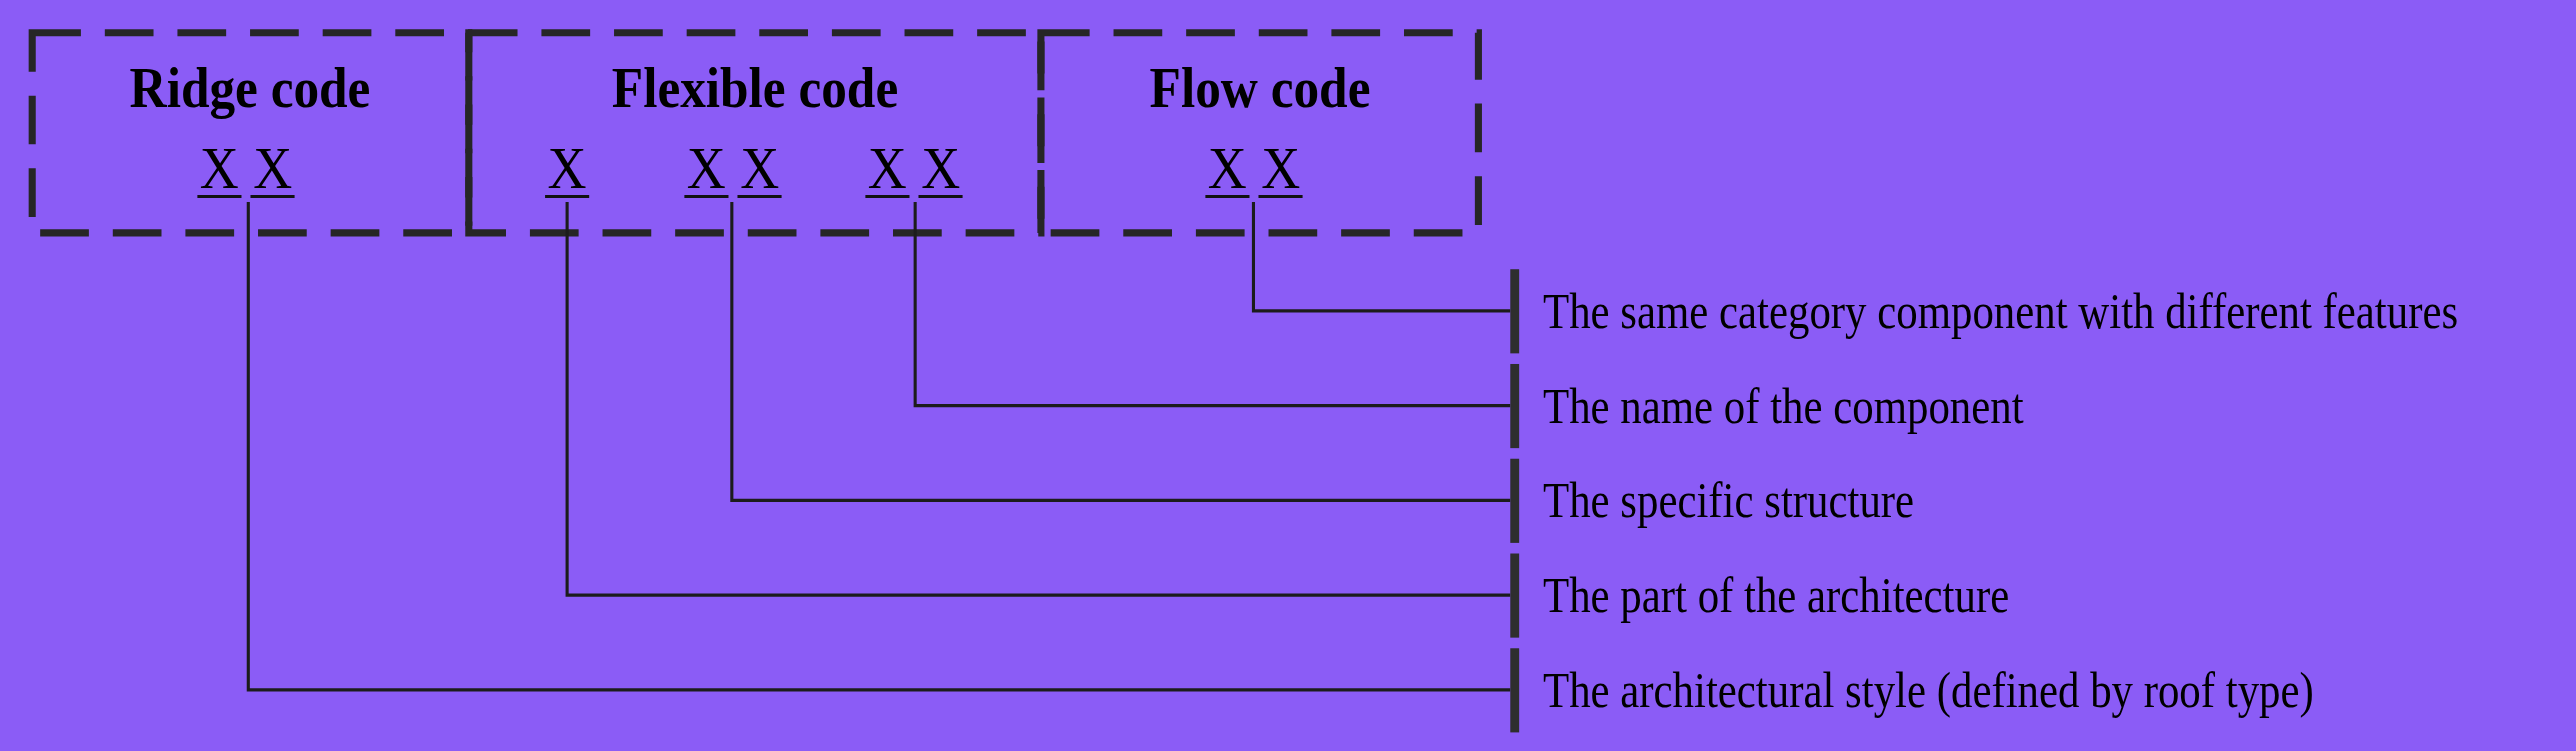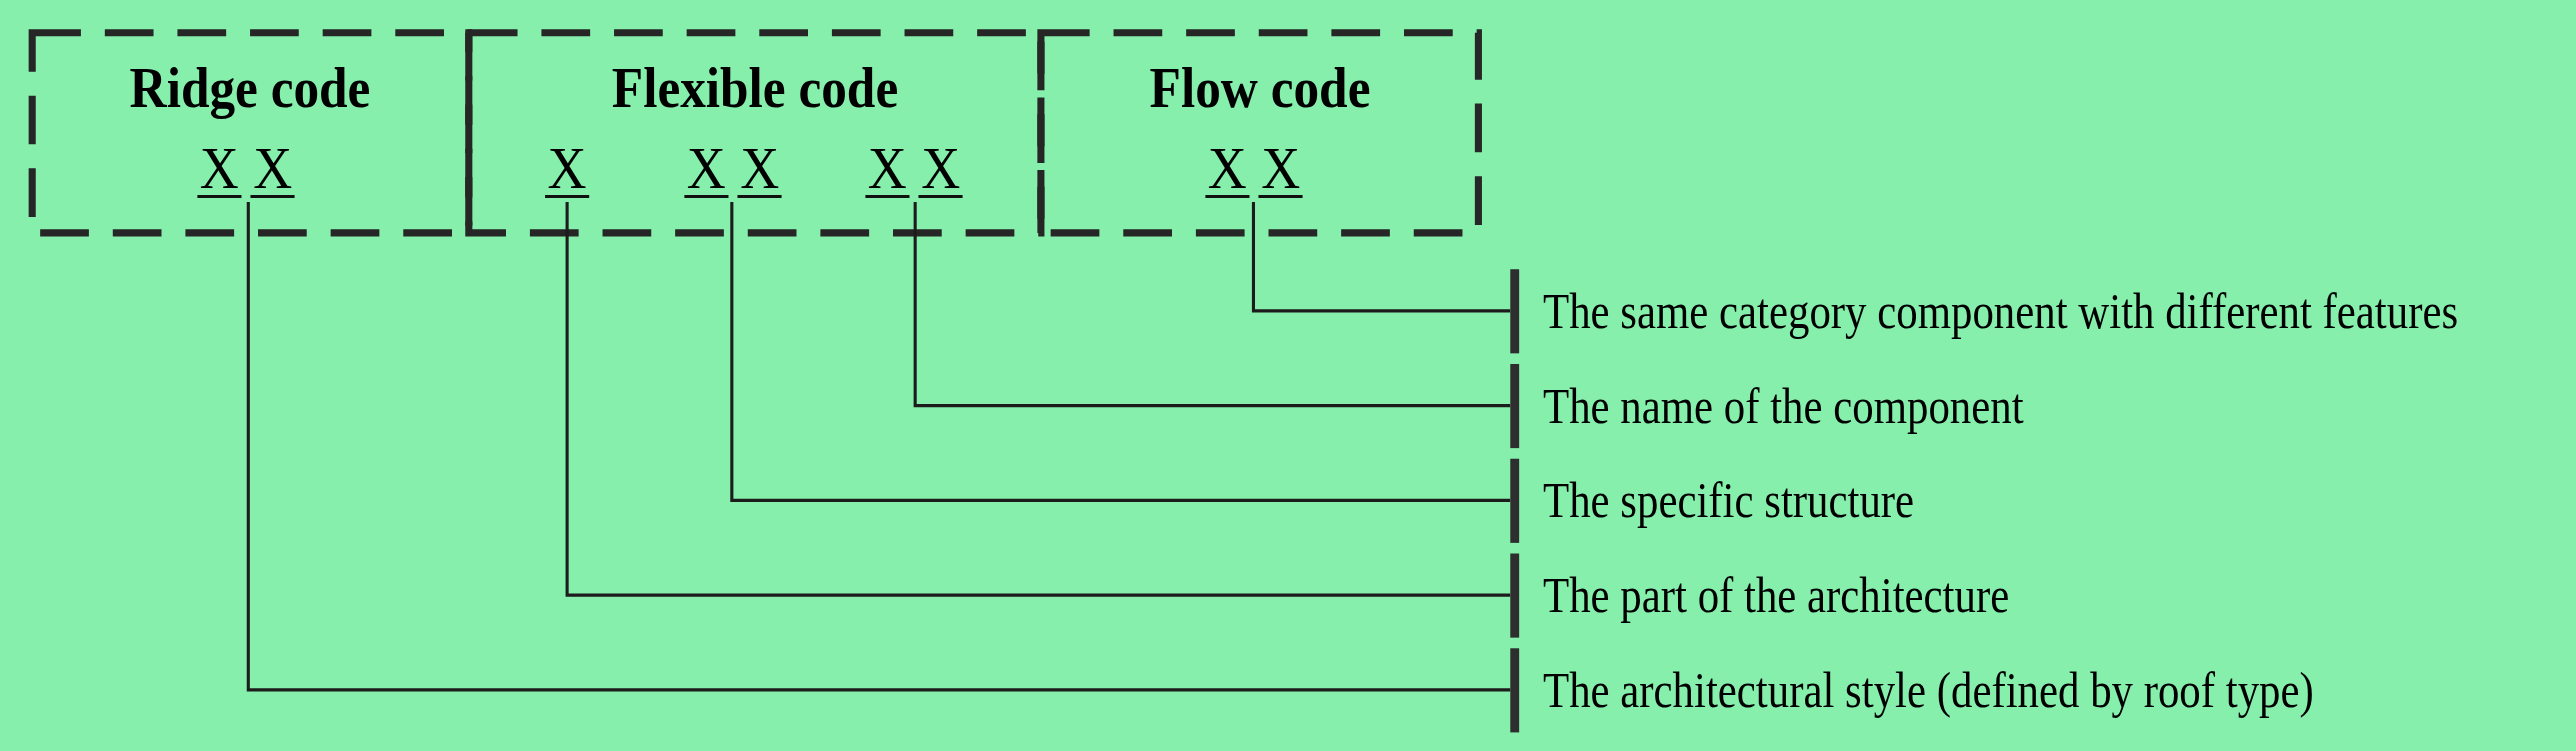--- a/index.html
+++ b/index.html
@@ -1,19 +1,19 @@
 <!DOCTYPE html>
 <html style="font-size:14px"><head>
 <meta charset="utf-8">
 <style>
   html,body{margin:0;padding:0;background:#ffffff;}
   #canvas{
     position:relative;
     width:2576px;height:751px;
-    background:#86efac;
+    background:#8b5cf6;
     font-family:"Liberation Serif","DejaVu Serif",serif;
     color:#000;
     overflow:hidden;
   }
   svg.lines{position:absolute;left:0;top:0;}
   .box-title{
     position:absolute;
     top:57px;
     font-size:57px;
     font-weight:bold;

